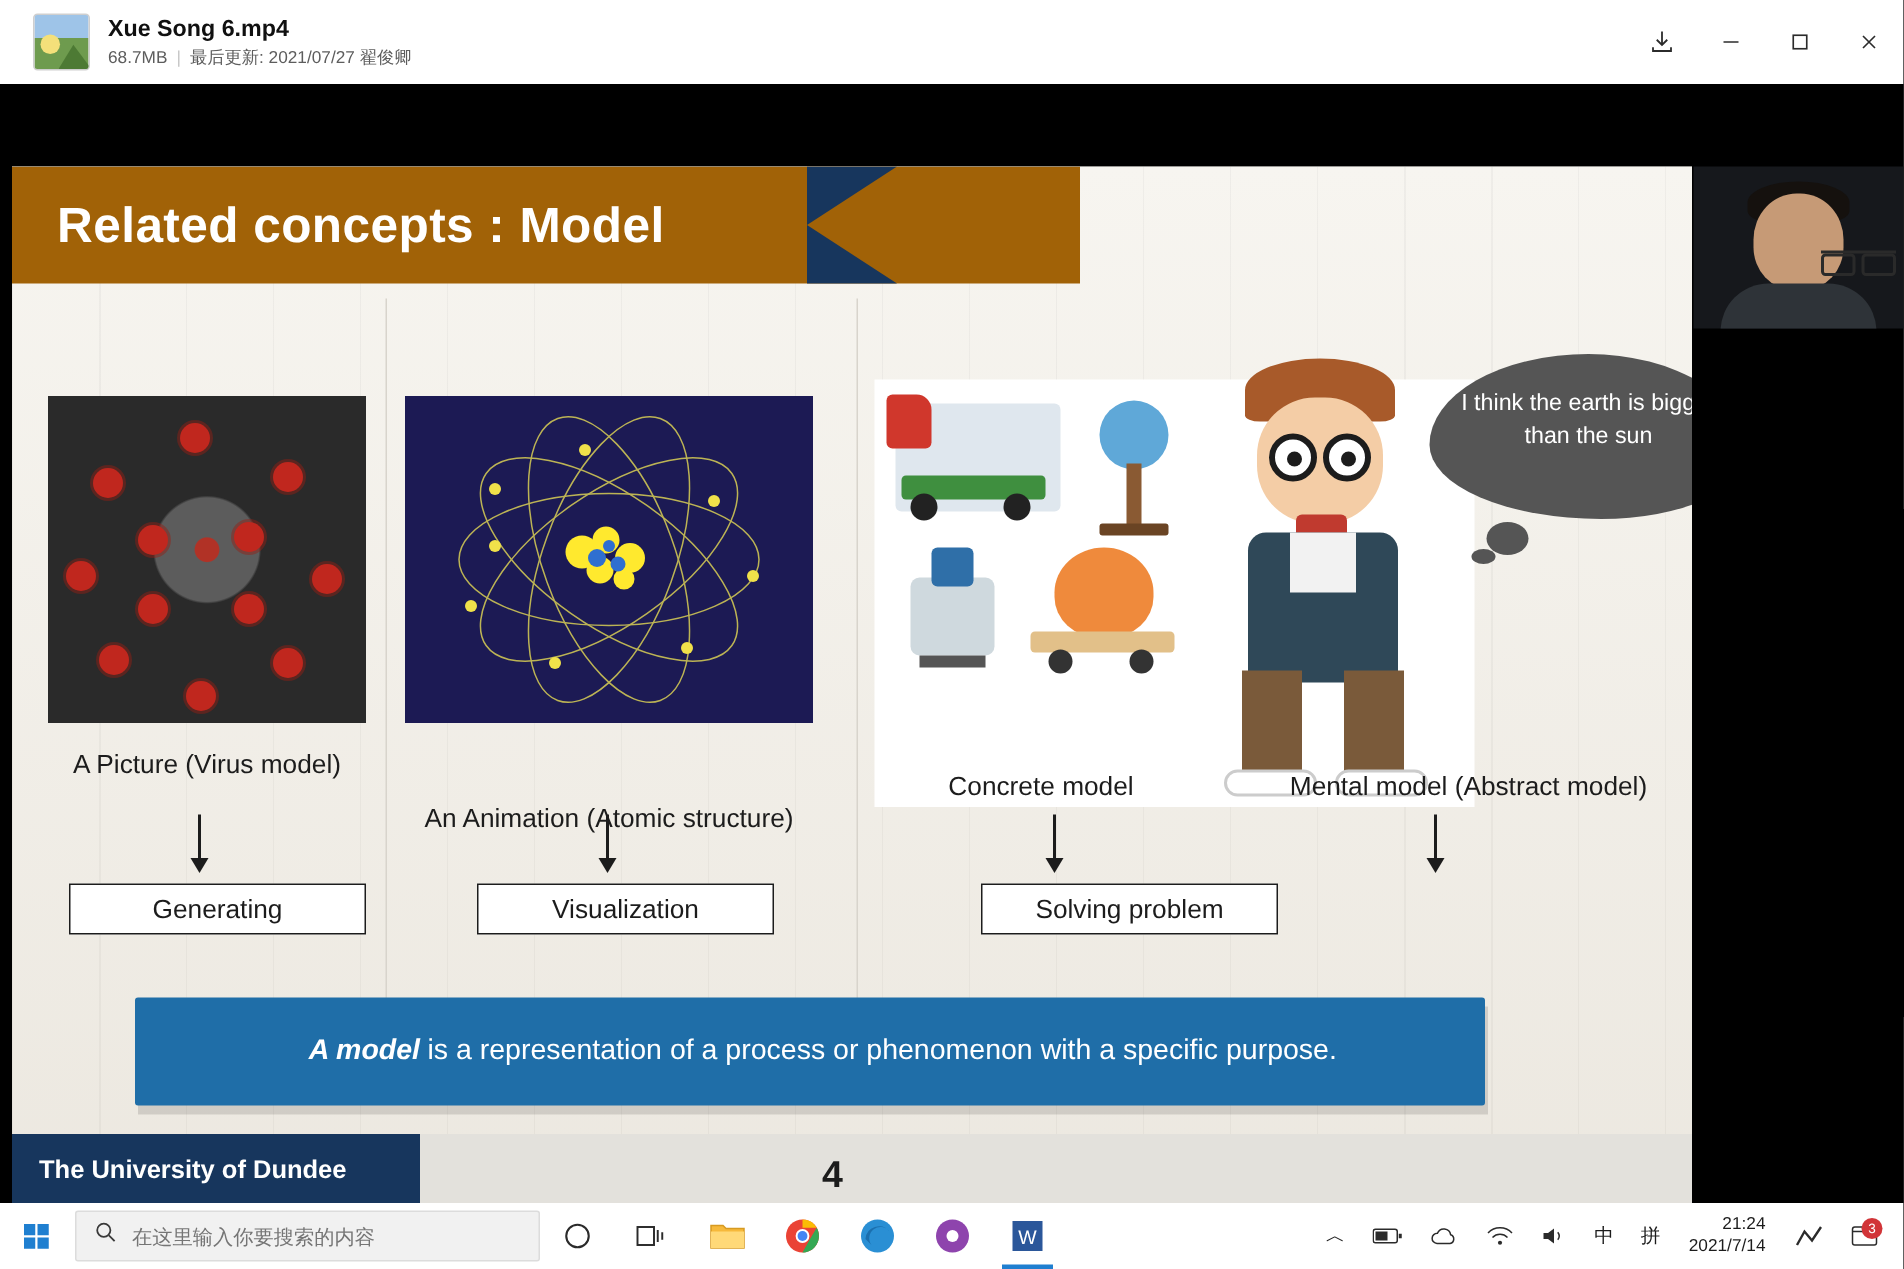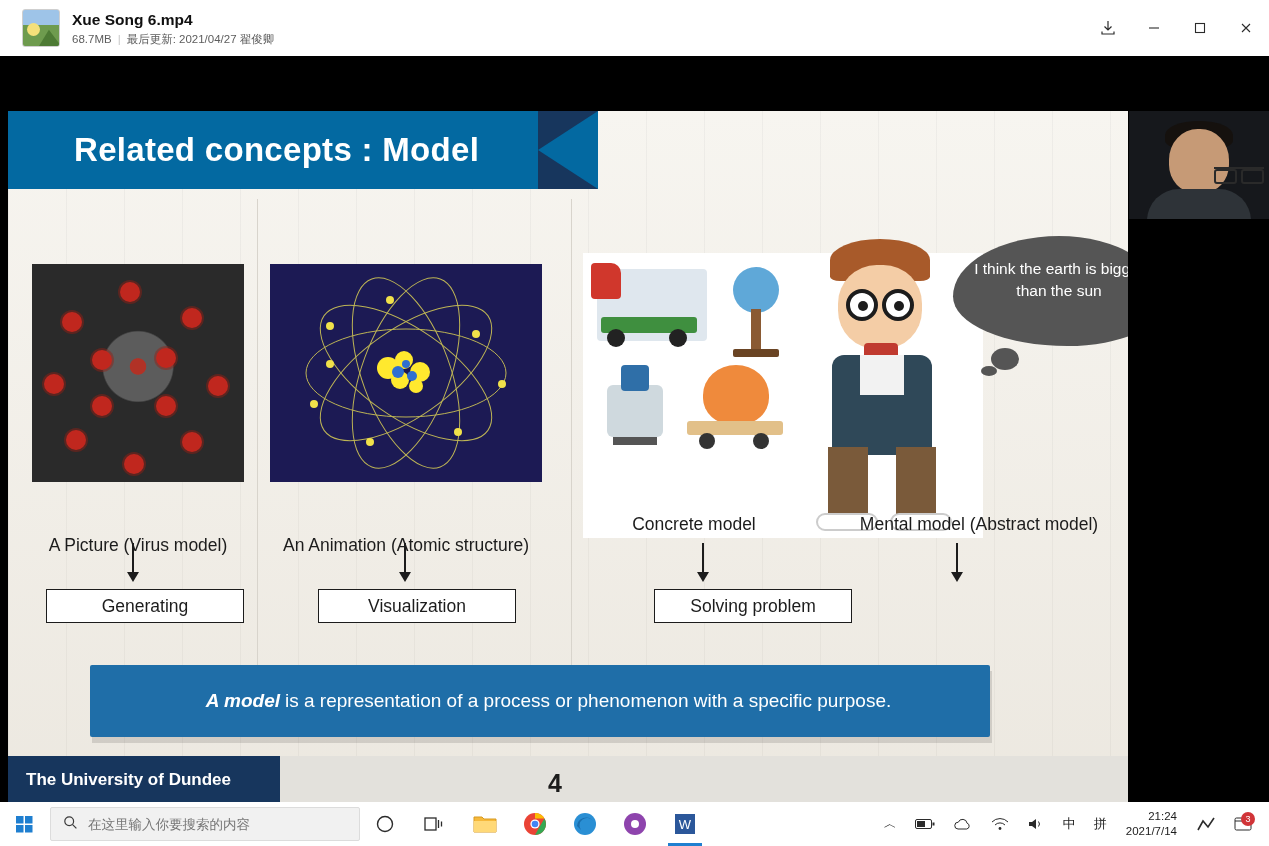--- a/index.html
+++ b/index.html
@@ -52,22 +52,22 @@
   
   .slide::before {
     content: ""; position: absolute; inset: 0;
     background:
       repeating-linear-gradient(90deg, rgba(0,0,0,0.035) 0 1px, rgba(0,0,0,0) 1px 58px),
       linear-gradient(#f7f5f0, #ece8e0);
   }
   .slide > * { position: relative; }
 
   .banner {
-    position: absolute; left: 0; top: 0; width: 590px; height: 78px;
-    background: #0369a1; color: #fff; display: flex; align-items: center; padding-left: 36px;
+    position: absolute; left: 0; top: 0; width: 712px; height: 78px;
+    background: #a16207; color: #fff; display: flex; align-items: center;
   }
   .banner-text { font-size: 33px; font-weight: bold; margin-left: 30px; letter-spacing: .3px; }
   .banner-tip {
     position: absolute; left: 530px; top: 0; width: 0; height: 0;
     border-top: 39px solid #17365d; border-bottom: 39px solid #17365d;
     border-right: 60px solid transparent;
   }
 
   .vdiv {
     position: absolute; top: 88px; width: 1px; height: 520px; background: #d8d4cc;
@@ -225,21 +225,21 @@
 
 <div id="app">
 
   <div class="titlebar">
     <div class="thumb"></div>
     <div class="titletext">
       <div class="file-title">Xue Song 6.mp4</div>
       <div class="file-meta">
         <span>68.7MB</span>
         <span class="meta-sep">|</span>
-        <span>最后更新: 2021/04/27 翟俊卿</span>
+        <span>最后更新: 2021/07/27 翟俊卿</span>
       </div>
     </div>
 
     <div class="title-actions">
       <div class="tbtn" title="download">
         <svg width="18" height="18" viewBox="0 0 18 18">
           <path d="M9 2 v8 M5.5 7.5 L9 11 l3.5-3.5" fill="none" stroke="#2b2b2b" stroke-width="1.2"></path>
           <path d="M3 12.5 v2.5 h12 v-2.5" fill="none" stroke="#2b2b2b" stroke-width="1.2"></path>
         </svg>
       </div>
@@ -282,21 +282,21 @@
           <i style="left:176px; top:112px;"></i>
           <i style="left:34px; top:166px;"></i>
           <i style="left:150px; top:168px;"></i>
           <i style="left:92px; top:190px;"></i>
           <i style="left:60px; top:86px;"></i>
           <i style="left:124px; top:84px;"></i>
           <i style="left:60px; top:132px;"></i>
           <i style="left:124px; top:132px;"></i>
         </div>
       </div>
-      <div class="cap" style="left:12px; top:424px; width:236px;">A Picture (Virus model)</div>
+      <div class="cap" style="left:12px; top:388px; width:236px;">A Picture (Virus model)</div>
       <div class="arrow" style="left:124px; top:432px;"></div>
       <div class="obox" style="left:38px; top:478px; width:198px;">Generating</div>
 
       <div class="panel atom-img">
         <svg viewBox="0 0 272 218" width="272" height="218">
           <g fill="none" stroke="#d9cf55" stroke-width="1" opacity="0.85">
             <ellipse cx="136" cy="109" rx="100" ry="44"></ellipse>
             <ellipse cx="136" cy="109" rx="100" ry="44" transform="rotate(35 136 109)"></ellipse>
             <ellipse cx="136" cy="109" rx="100" ry="44" transform="rotate(70 136 109)"></ellipse>
             <ellipse cx="136" cy="109" rx="100" ry="44" transform="rotate(110 136 109)"></ellipse>

